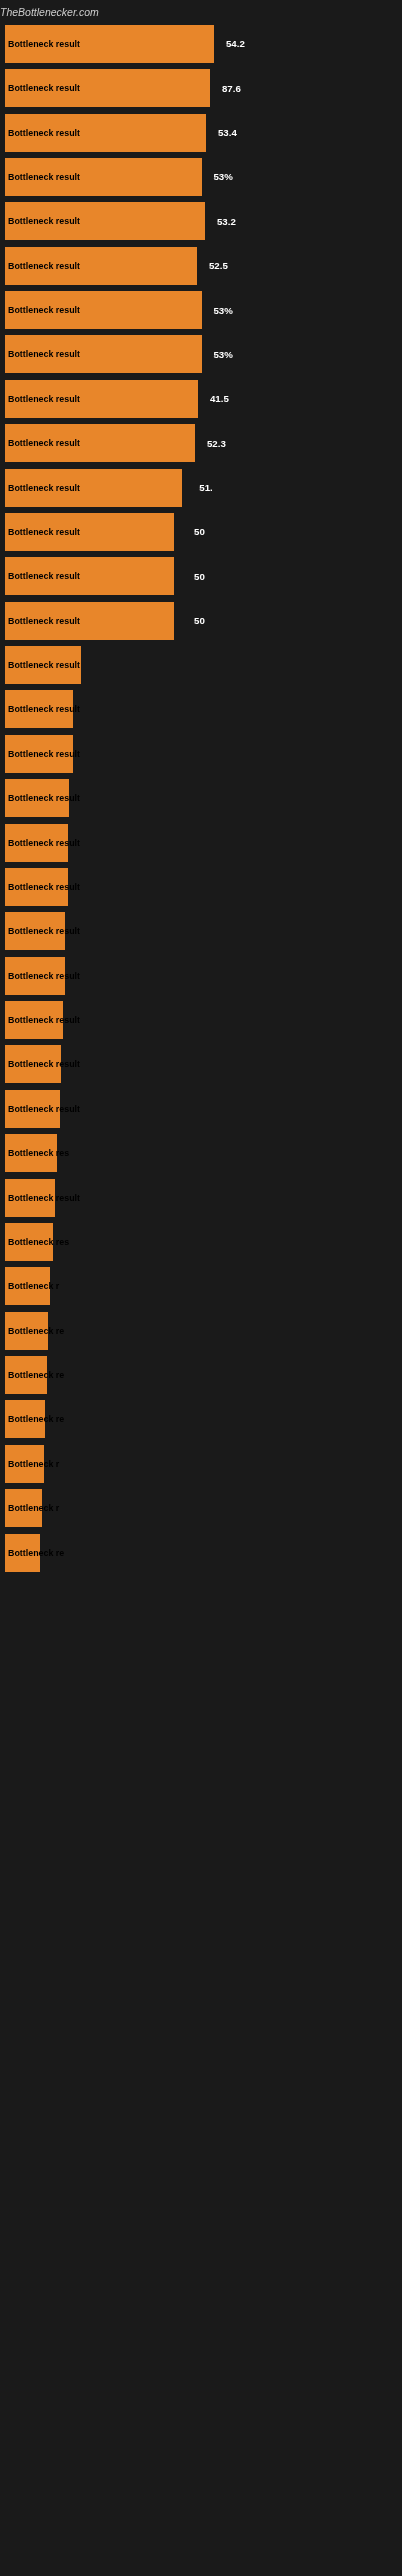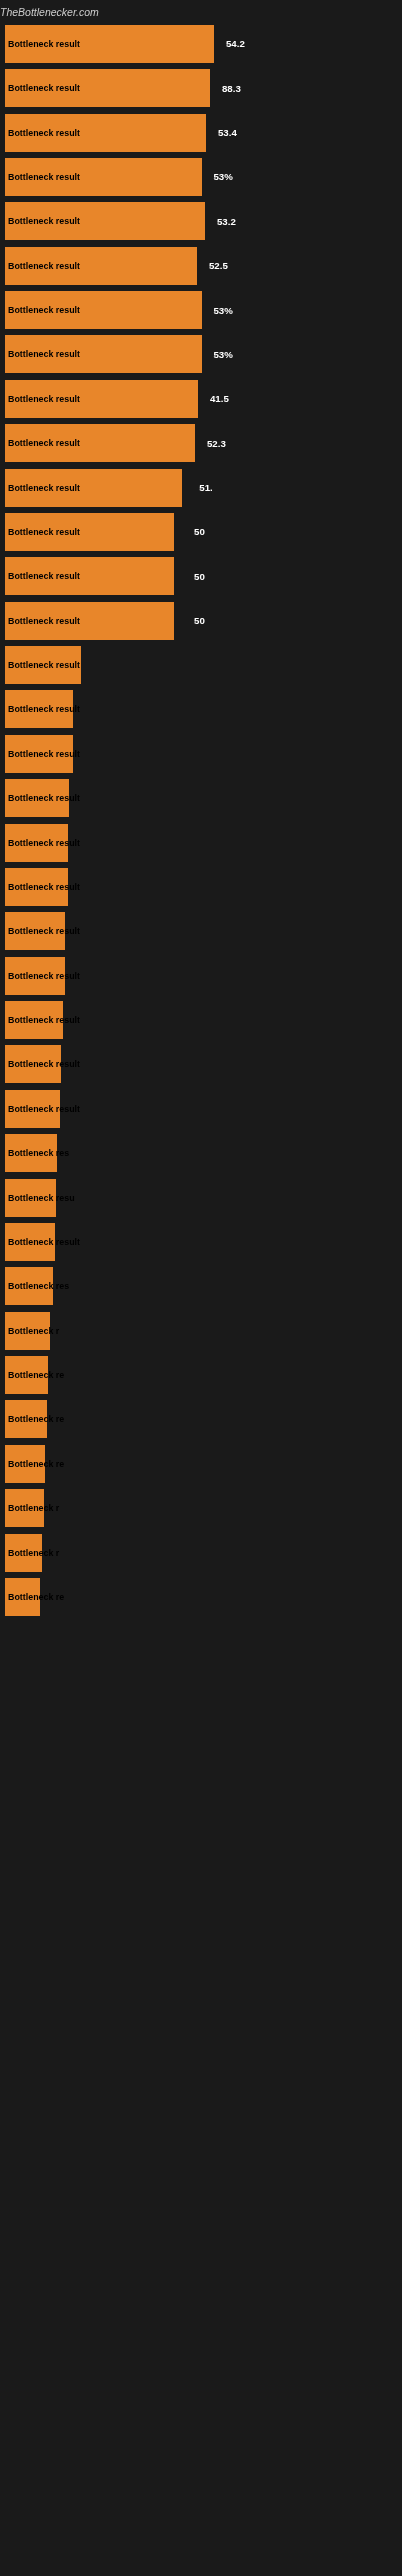--- a/index.html
+++ b/index.html
@@ -65,21 +65,21 @@
         <div class="bar" style="width: 209px;">
           <span class="bar-label">Bottleneck result</span>
           <span class="bar-value">54.2</span>
         </div>
       </div>
     </div>
     <div class="row-wrapper">
       <div class="row-inner">
         <div class="bar" style="width: 205px;">
           <span class="bar-label">Bottleneck result</span>
-          <span class="bar-value">88.3</span>
+          <span class="bar-value">87.6</span>
         </div>
       </div>
     </div>
     <div class="row-wrapper">
       <div class="row-inner">
         <div class="bar" style="width: 201px;">
           <span class="bar-label">Bottleneck result</span>
           <span class="bar-value">53.4</span>
         </div>
       </div>
@@ -246,27 +246,20 @@
       <div class="row-inner">
         <div class="bar" style="width: 55px;">
           <span class="bar-label">Bottleneck result</span>
         </div>
       </div>
     </div>
     <div class="row-wrapper">
       <div class="row-inner">
         <div class="bar" style="width: 52px;">
           <span class="bar-label">Bottleneck res</span>
-        </div>
-      </div>
-    </div>
-    <div class="row-wrapper">
-      <div class="row-inner">
-        <div class="bar" style="width: 51px;">
-          <span class="bar-label">Bottleneck resu</span>
         </div>
       </div>
     </div>
     <div class="row-wrapper">
       <div class="row-inner">
         <div class="bar" style="width: 50px;">
           <span class="bar-label">Bottleneck result</span>
         </div>
       </div>
     </div>

